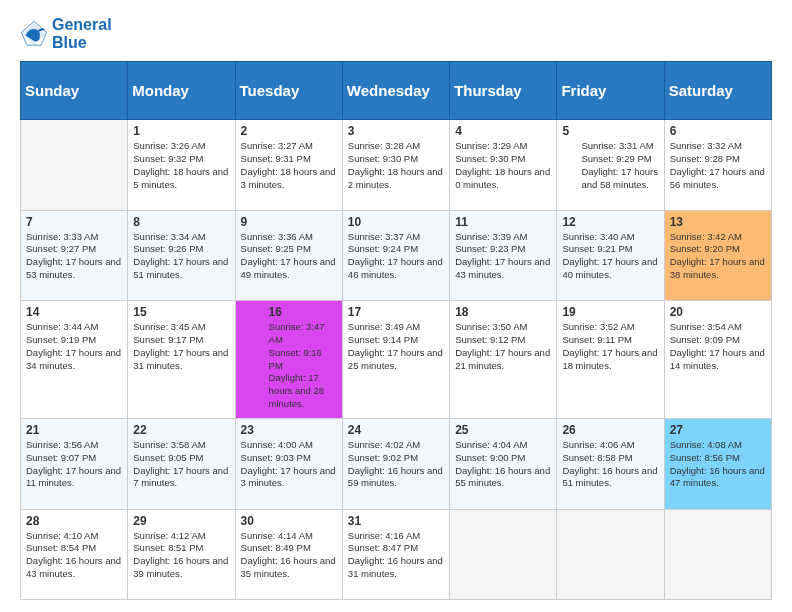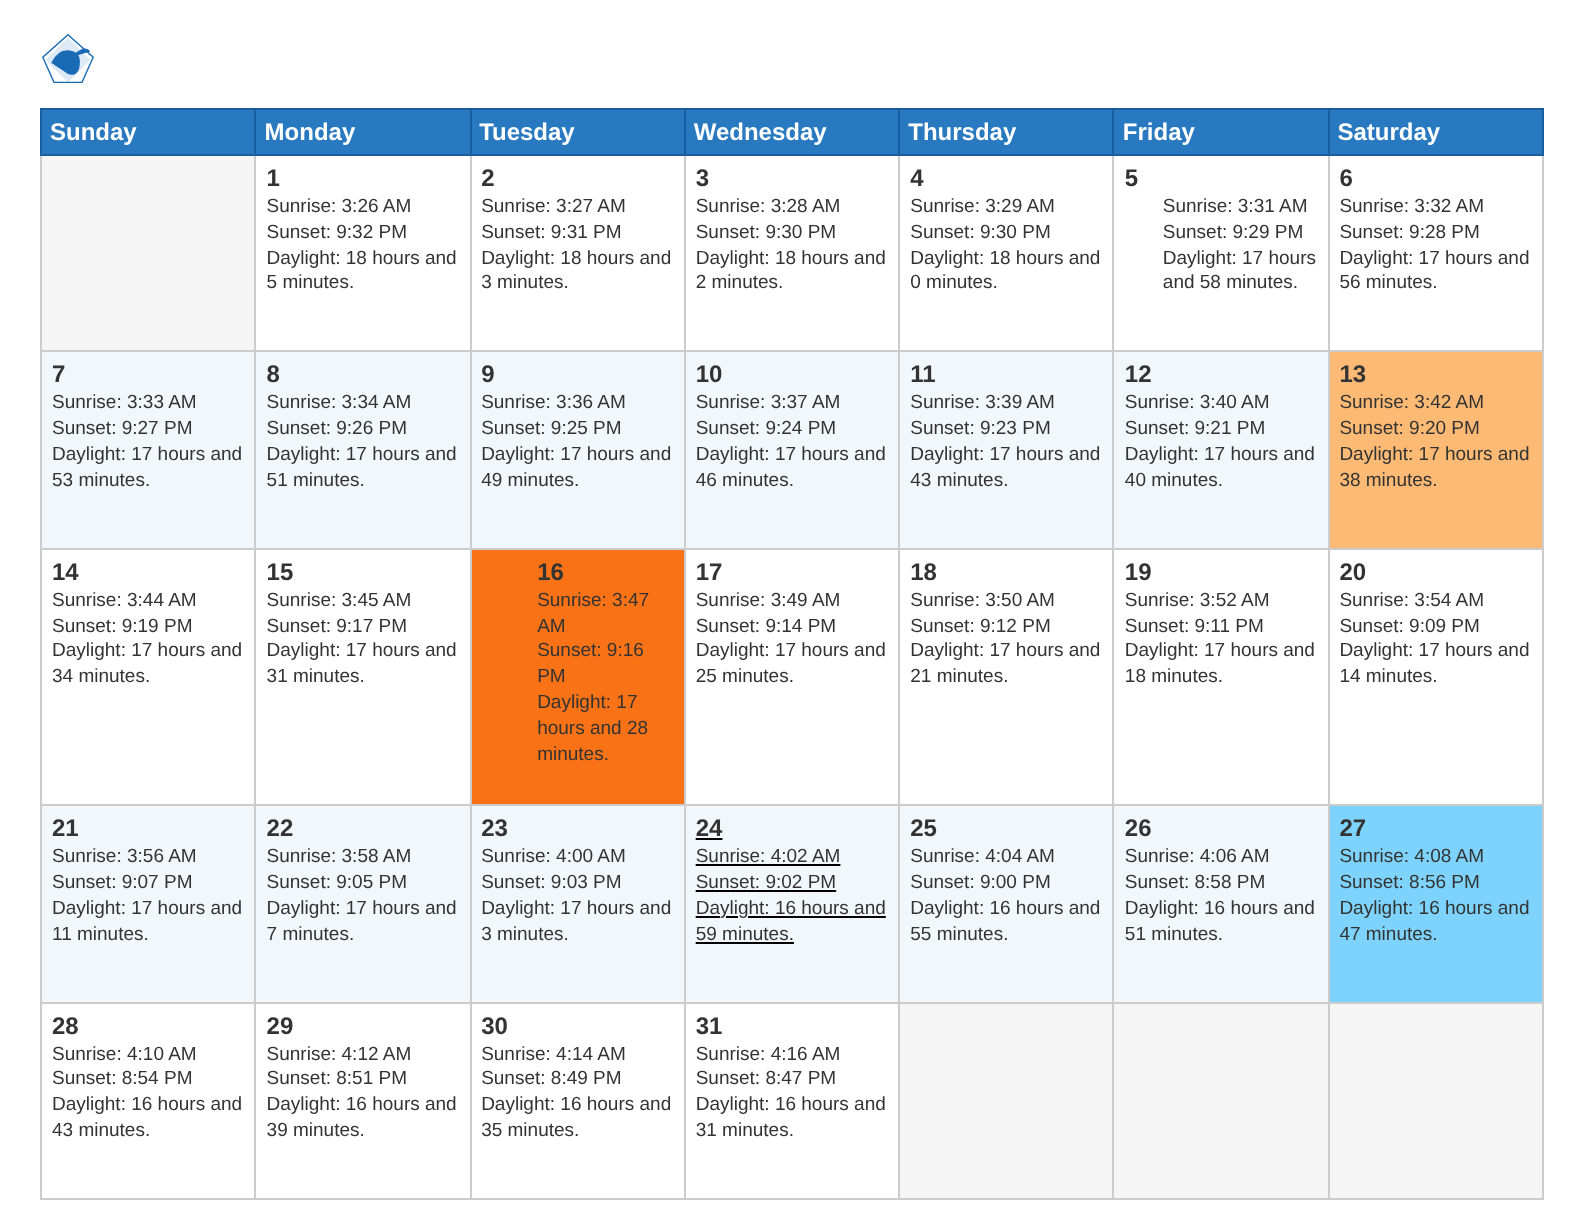--- a/index.html
+++ b/index.html
@@ -48,23 +48,23 @@
     }
     .calendar {
       flex: 1;
       border-collapse: collapse;
       width: 100%;
       font-size: 10px;
     }
     .calendar th {
       background-color: #2979c0;
       color: #fff;
-      padding: 4px 4px;
+      padding: 20px 4px;
       text-align: left;
-      font-size: 12px;
+      font-size: 15px;
       font-weight: bold;
       border: 1px solid #1a5ea0;
     }
     .calendar td {
       border: 1px solid #ccc;
       vertical-align: top;
       padding: 4px 5px;
       width: calc(100% / 7);
       background: #fff;
       height: 88px;
@@ -95,20 +95,24 @@
 
 <div class="page">
   <div class="header">
     <div class="logo">
       <svg class="logo-icon" viewBox="0 0 40 40" xmlns="http://www.w3.org/2000/svg">
         <polygon points="20,4 36,20 20,36 4,20" fill="#1a6bb5" opacity="0.15"></polygon>
         <polygon points="20,2 38,18 30,36 10,36 2,18" fill="none" stroke="#1a6bb5" stroke-width="1"></polygon>
         <path d="M8 22 Q14 10 24 14 Q30 16 28 26 Q26 32 20 30" fill="#1a6bb5"></path>
         <path d="M22 18 Q32 8 36 14" fill="#1a6bb5"></path>
       </svg>
+      <div>
+        <div style="font-size:16px;font-weight:bold;color:#1a6bb5;line-height:1.1">General</div>
+        <div style="font-size:16px;font-weight:bold;color:#1a6bb5;line-height:1.1">Blue</div>
+      </div>
     </div>
     <div class="title-block">
       <div class="month-year"></div>
       <div class="location"></div>
     </div>
   </div>
 
   <table class="calendar">
     <thead>
       <tr>
@@ -211,21 +215,21 @@
             <div class="day-info" style="white-space: pre-line;">Sunrise: 3:44 AM
 Sunset: 9:19 PM
 Daylight: 17 hours and 34 minutes.</div>
           </td>
           <td style="background: rgb(255, 255, 255);">
             <div class="day-number">15</div>
             <div class="day-info" style="white-space: pre-line;">Sunrise: 3:45 AM
 Sunset: 9:17 PM
 Daylight: 17 hours and 31 minutes.</div>
           </td>
-          <td style="background: #f97316; padding-left: 33px;">
+          <td style="background: #d946ef; padding-left: 33px;">
             <div class="day-number">16</div>
             <div class="day-info" style="white-space: pre-line;">Sunrise: 3:47 AM
 Sunset: 9:16 PM
 Daylight: 17 hours and 28 minutes.</div>
           </td>
           <td style="background: rgb(255, 255, 255);">
             <div class="day-number">17</div>
             <div class="day-info" style="white-space: pre-line;">Sunrise: 3:49 AM
 Sunset: 9:14 PM
 Daylight: 17 hours and 25 minutes.</div>
@@ -261,21 +265,21 @@
             <div class="day-info" style="white-space: pre-line;">Sunrise: 3:58 AM
 Sunset: 9:05 PM
 Daylight: 17 hours and 7 minutes.</div>
           </td>
           <td style="background: rgb(242, 247, 252);">
             <div class="day-number">23</div>
             <div class="day-info" style="white-space: pre-line;">Sunrise: 4:00 AM
 Sunset: 9:03 PM
 Daylight: 17 hours and 3 minutes.</div>
           </td>
-          <td style="background: rgb(242, 247, 252); text-decoration: underline;">
+          <td style="background: rgb(242, 247, 252);">
             <div class="day-number">24</div>
             <div class="day-info" style="white-space: pre-line;">Sunrise: 4:02 AM
 Sunset: 9:02 PM
 Daylight: 16 hours and 59 minutes.</div>
           </td>
           <td style="background: rgb(242, 247, 252);">
             <div class="day-number">25</div>
             <div class="day-info" style="white-space: pre-line;">Sunrise: 4:04 AM
 Sunset: 9:00 PM
 Daylight: 16 hours and 55 minutes.</div>

